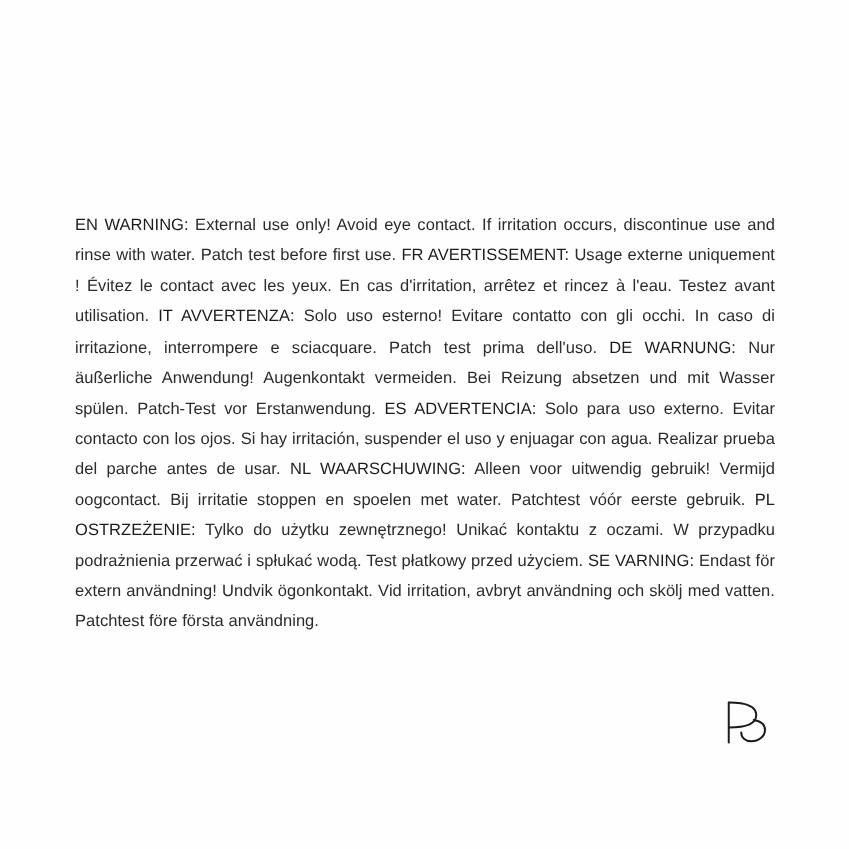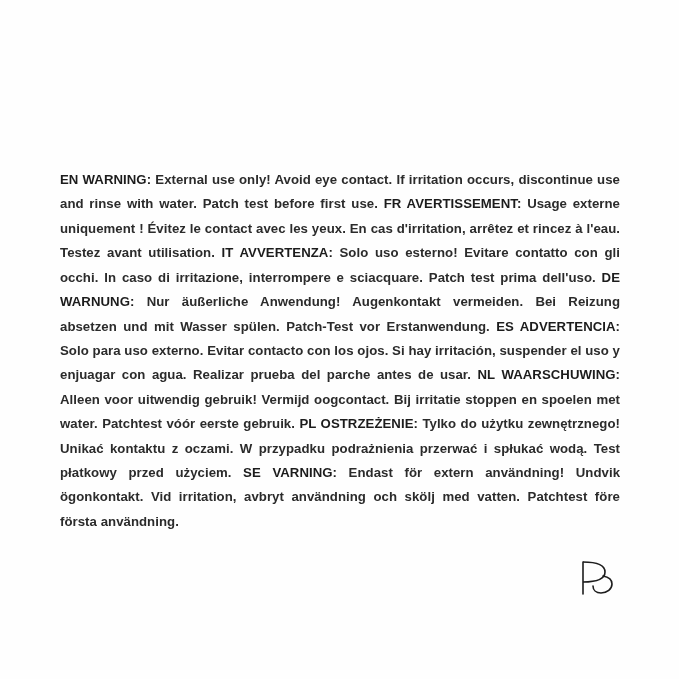--- a/index.html
+++ b/index.html
@@ -29,26 +29,26 @@
     top: 168px;
     width: 560px;
     font-size: 13.2px;
     line-height: 1.85;
     text-align: justify;
     text-justify: inter-word;
     color: #2b2b2b;
     letter-spacing: 0.05px;
   }
   .warning-block .lang {
-    font-weight: bold;
+    font-weight: normal;
     color: #1c1c1c;
     margin-top: 48px;
   }
   .warning-block .txt {
-    font-weight: bold;
+    font-weight: normal;
   }
   .logo {
     position: absolute;
     left: 574px;
     top: 556px;
     width: 44px;
     height: 44px;
   }
   .logo svg {
     display: block;

